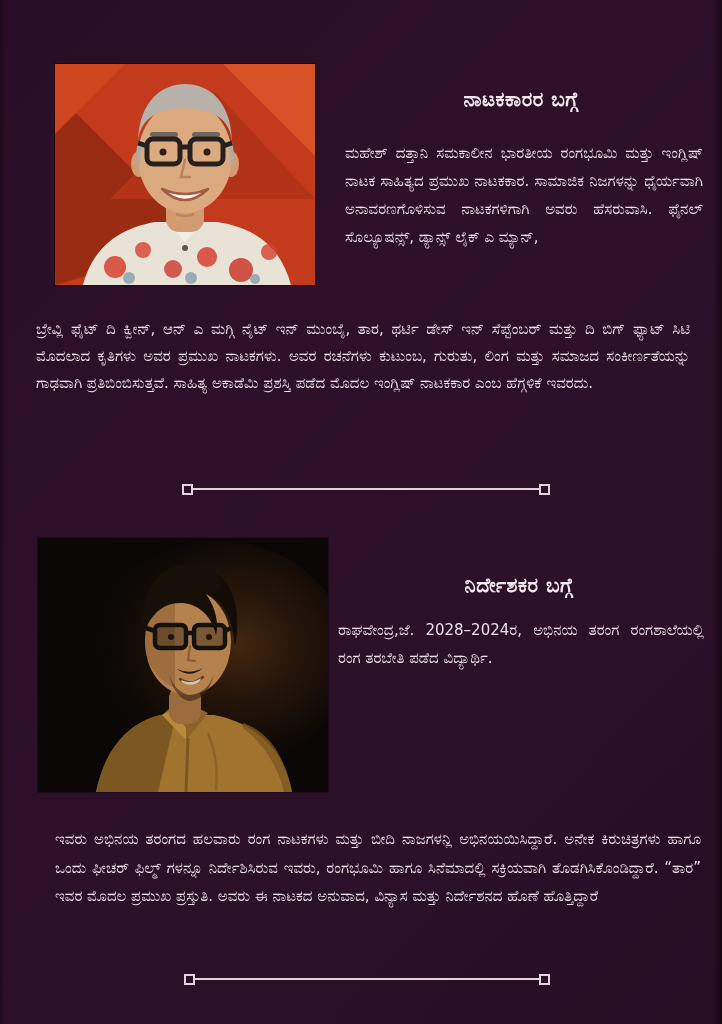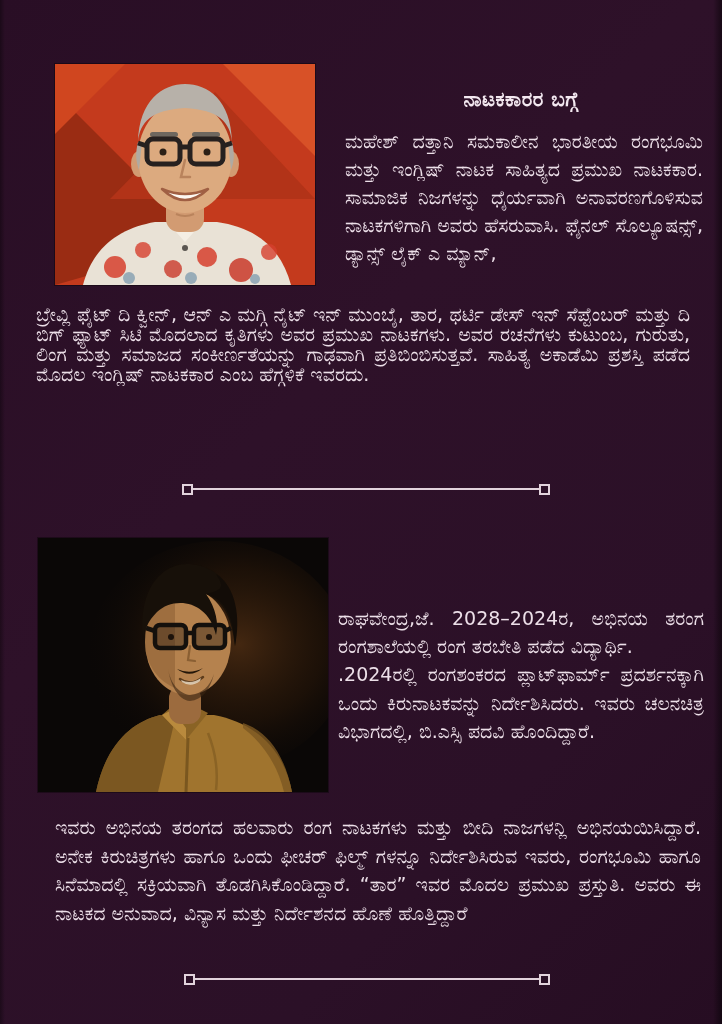--- a/index.html
+++ b/index.html
@@ -30,28 +30,29 @@
     letter-spacing:.5px;
     text-decoration-thickness:2px;
     text-underline-offset:6px;
     color:#f3e8f0;
   }
   .title-playwright{left:340px;top:70px;width:362px;}
   .title-director{left:338px;top:556px;width:362px;}
 
   .para{
     position:absolute;
-    font-size:19px;
+    font-size:15px;
     line-height:28px;
     text-align:justify;
     text-align-last:left;
     color:#ecdfe8;
+    margin-top:12px;
   }
   .para-playwright-lead{left:345px;top:127px;width:358px;}
-  .para-playwright-body{left:36px;top:304px;width:654px;line-height:20px;}
+  .para-playwright-body{left:36px;top:304px;width:654px;line-height:27px;}
   .para-director-lead{left:338px;top:604px;width:366px;line-height:28.2px;}
   .para-director-lead p{margin:0;}
   .para-director-body{left:55px;top:813px;width:646px;line-height:28.5px;}
 
   .divider{
     position:absolute;height:10px;
     display:flex;align-items:center;
   }
   .divider-1{left:182px;top:484px;width:368px;}
   .divider-2{left:184px;top:974px;width:366px;}
@@ -165,24 +166,24 @@
       <circle cx="171" cy="99" r="3" fill="#1c120a"></circle>
 
       <path d="M152,108 L150,122 L157,123" fill="none" stroke="#8a5f33" stroke-width="2.2" stroke-linecap="round"></path>
       <path d="M139,131 Q152,137 165,130 Q152,141 139,131 Z" fill="#241709"></path>
       <path d="M142,141 Q153,149 165,139" fill="none" stroke="#5d3c1c" stroke-width="2.5" stroke-linecap="round"></path>
       <path d="M143,142 Q153,147 163,140 L162,143 Q153,150 144,144 Z" fill="#e8d9c2" opacity=".85"></path>
       <path d="M130,130 C132,146 142,156 152,157 C164,156 172,148 176,136 C172,152 164,162 152,163 C140,162 132,146 130,130 Z" fill="#3a2412" opacity=".6"></path>
     </svg>
   </div>
 
+  <h2 class="section-title title-director">ನಿರ್ದೇಶಕರ ಬಗ್ಗೆ</h2>
 
   <div class="para para-director-lead">
     <p>ರಾಘವೇಂದ್ರ,ಜೆ. 2028–2024ರ, ಅಭಿನಯ ತರಂಗ ರಂಗಶಾಲೆಯಲ್ಲಿ ರಂಗ ತರಬೇತಿ ಪಡೆದ ವಿದ್ಯಾರ್ಥಿ.</p>
-    <p>.2024ರಲ್ಲಿ ರಂಗಶಂಕರದ ಪ್ಲಾಟ್‌ಫಾರ್ಮ್ ಪ್ರದರ್ಶನಕ್ಕಾಗಿ ಒಂದು ಕಿರುನಾಟಕವನ್ನು ನಿರ್ದೇಶಿಸಿದರು. ಇವರು ಚಲನಚಿತ್ರ ವಿಭಾಗದಲ್ಲಿ, ಬಿ.ಎಸ್ಸಿ ಪದವಿ ಹೊಂದಿದ್ದಾರೆ.</p>
   </div>
 
   <div class="para para-director-body">ಇವರು ಅಭಿನಯ ತರಂಗದ ಹಲವಾರು ರಂಗ ನಾಟಕಗಳು ಮತ್ತು ಬೀದಿ ನಾಜಗಳನ್ಲಿ ಅಭಿನಯಯಿಸಿದ್ದಾರೆ. ಅನೇಕ ಕಿರುಚಿತ್ರಗಳು ಹಾಗೂ ಒಂದು ಫೀಚರ್ ಫಿಲ್ಮ್ ಗಳನ್ನೂ ನಿರ್ದೇಶಿಸಿರುವ ಇವರು, ರಂಗಭೂಮಿ ಹಾಗೂ ಸಿನೆಮಾದಲ್ಲಿ ಸಕ್ರಿಯವಾಗಿ ತೊಡಗಿಸಿಕೊಂಡಿದ್ದಾರೆ. “ತಾರ” ಇವರ ಮೊದಲ ಪ್ರಮುಖ ಪ್ರಸ್ತುತಿ. ಅವರು ಈ ನಾಟಕದ ಅನುವಾದ, ವಿನ್ಯಾಸ ಮತ್ತು ನಿರ್ದೇಶನದ ಹೊಣೆ ಹೊತ್ತಿದ್ದಾರೆ</div>
 
   <div class="divider divider-2">
     <span class="sq"></span>
     <span class="line"></span>
     <span class="sq"></span>
   </div>
 

